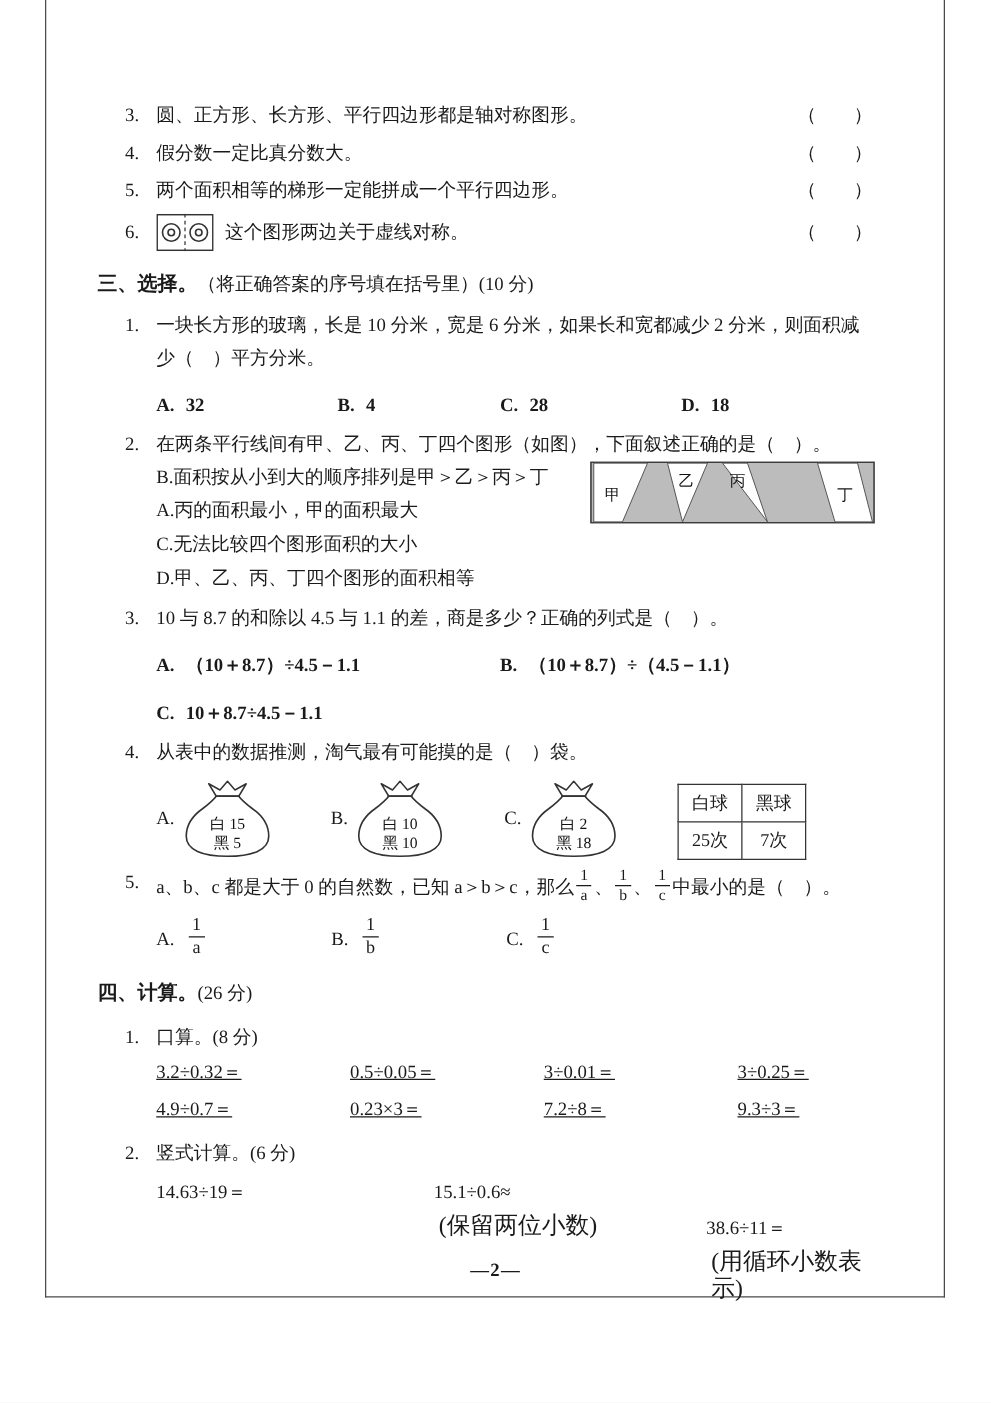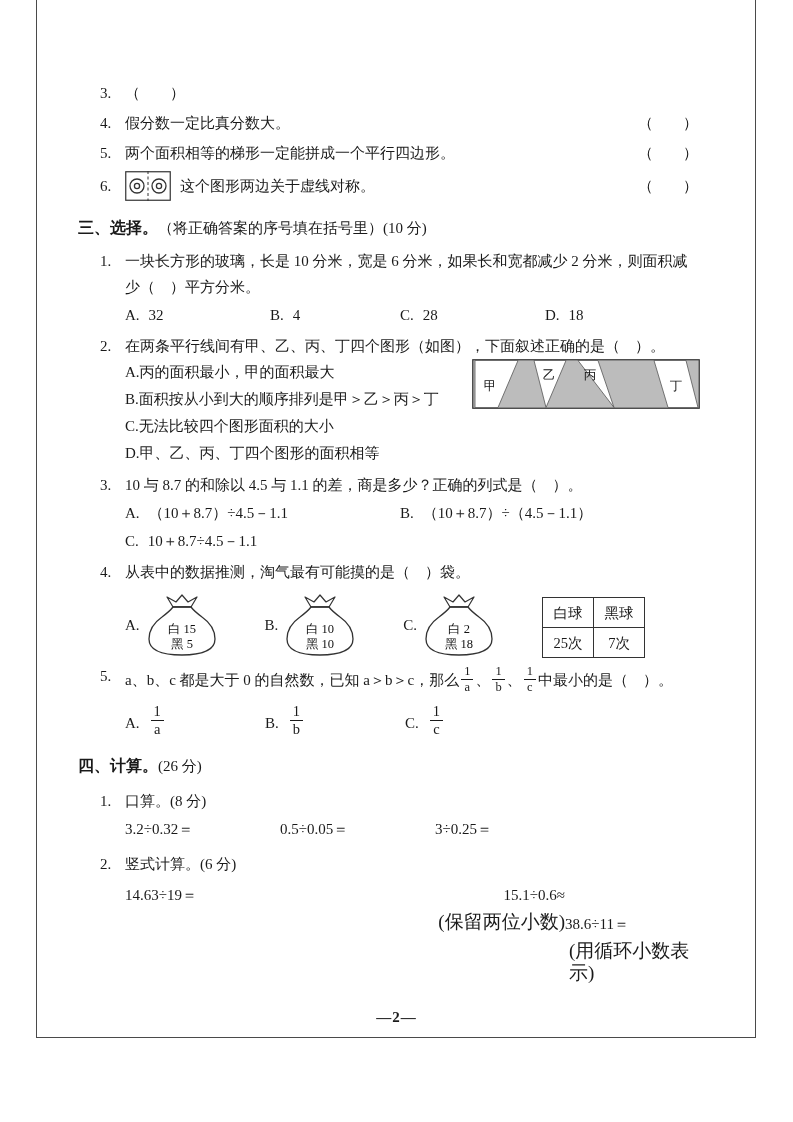--- a/index.html
+++ b/index.html
@@ -18,21 +18,21 @@
   .jfig{display:inline-flex;align-items:center;margin-right:9px;}
 
   .sechead{margin-top:9px;line-height:29px;}
   .sectitle{font-weight:bold;font-size:16px;}
   .secnote{font-size:15px;}
 
   .q{display:flex;margin-top:5px;padding-left:22px;}
   .qnum{flex:none;width:25px;line-height:26px;}
   .qbody{flex:1;line-height:26px;position:relative;}
 
-  .optrow{display:flex;margin-top:2px;}
+  .optrow{display:flex;margin-top:12px;font-weight:bold;}
   .opt .olabel{margin-right:9px;}
   .w145{width:145px;flex:none;}
   .w130{width:130px;flex:none;}
   .w275{width:275px;flex:none;}
   .optline{line-height:27px;}
   .q2fig{position:absolute;right:0;top:26px;}
 
   .bagsrow{display:flex;align-items:flex-start;margin-top:8px;}
   .baggroup{display:flex;align-items:center;margin-right:46px;}
   .baglabel{margin-right:5px;}
@@ -44,44 +44,45 @@
         font-size:12.5px;margin:0 2px 4px;}
   .frac .fnum{display:block;border-bottom:1.2px solid #1a1a1a;padding:0 3px 1px;}
   .frac .fden{display:block;padding-top:1px;}
   .q5text{line-height:34px;}
   .q5opts{display:flex;align-items:center;margin-top:6px;}
   .q5opts .opt{flex:none;width:140px;display:flex;align-items:center;}
   .q5opts .frac{font-size:14.5px;}
 
   .subq{margin-top:7px;}
   .oralrow{display:flex;line-height:29px;margin-top:1px;}
-  .oralrow .oitem{flex:none;width:155px;}
+  .oralrow .oitem{flex:none;width:155px;text-decoration:underline;}
   .oralrow .oitem:last-child{flex:1;width:auto;}
   .vertrow{display:flex;margin-top:5px;align-items:flex-start;}
   .vcell{flex:none;}
   .vcell:last-child{flex:1;margin-top:29px;}
   .vc1{width:222px;}
-  .vc2{width:218px;text-align:right;}
+  .vc2{width:218px;}
   .vexpr{line-height:26px;}
   .vnote{font-size:19px;line-height:22px;margin-top:3px;padding-left:4px;}
 
   .pagenum{position:absolute;left:0;right:0;bottom:96px;text-align:center;
            font-weight:bold;font-size:15px;letter-spacing:1px;}
   svg text{font-family:"Liberation Serif","DejaVu Serif",serif;}
 </style>
 </head>
 <body>
 
 <div class="page">
   <div class="frame"></div>
 
   <div class="content">
 
     <div class="jrow">
       <span class="jnum">3.</span>
+      <span class="jtext">圆、正方形、长方形、平行四边形都是轴对称图形。</span>
       <span class="jblank">（　　）</span>
     </div>
     <div class="jrow">
       <span class="jnum">4.</span>
       <span class="jtext">假分数一定比真分数大。</span>
       <span class="jblank">（　　）</span>
     </div>
     <div class="jrow">
       <span class="jnum">5.</span>
       <span class="jtext">两个面积相等的梯形一定能拼成一个平行四边形。</span>
@@ -118,22 +119,22 @@
           <span class="opt"><span class="olabel">D.</span><span>18</span></span>
         </div>
       </div>
     </div>
 
     <div class="q">
       <span class="qnum">2.</span>
       <div class="qbody">
         <div class="qtext">在两条平行线间有甲、乙、丙、丁四个图形（如图），下面叙述正确的是（　）。</div>
         <div class="optcol">
+          <div class="optline"><span class="olabel">B.</span><span>面积按从小到大的顺序排列是甲＞乙＞丙＞丁</span></div>
           <div class="optline"><span class="olabel">A.</span><span>丙的面积最小，甲的面积最大</span></div>
-          <div class="optline"><span class="olabel">B.</span><span>面积按从小到大的顺序排列是甲＞乙＞丙＞丁</span></div>
           <div class="optline"><span class="olabel">C.</span><span>无法比较四个图形面积的大小</span></div>
           <div class="optline"><span class="olabel">D.</span><span>甲、乙、丙、丁四个图形的面积相等</span></div>
         </div>
         <div class="q2fig">
           <svg width="228" height="50" viewBox="0 0 228 50">
             <rect x="0.75" y="0.75" width="226.5" height="48.5" fill="#bcbcbc" stroke="#333" stroke-width="1.2"></rect>
             <polygon points="3,1.5 46,1.5 26,48.5 3,48.5" fill="#ffffff" stroke="#555" stroke-width="0.8"></polygon>
             <polygon points="62,1.5 94,1.5 74,48.5" fill="#ffffff" stroke="#555" stroke-width="0.8"></polygon>
             <polygon points="106,1.5 126,1.5 142,48.5" fill="#ffffff" stroke="#555" stroke-width="0.8"></polygon>
             <polygon points="182,1.5 214,1.5 226,48.5 196,48.5" fill="#ffffff" stroke="#555" stroke-width="0.8"></polygon>
@@ -247,21 +248,28 @@
       <span class="sectitle">四、计算。</span><span class="secnote">(26 分)</span>
     </div>
 
     <div class="q subq">
       <span class="qnum">1.</span>
       <div class="qbody">
         <div><span>口算。</span><span>(8 分)</span></div>
         <div class="oralrow">
           <span class="oitem">3.2÷0.32＝</span>
           <span class="oitem">0.5÷0.05＝</span>
+          <span class="oitem">3÷0.01＝</span>
           <span class="oitem">3÷0.25＝</span>
+        </div>
+        <div class="oralrow">
+          <span class="oitem">4.9÷0.7＝</span>
+          <span class="oitem">0.23×3＝</span>
+          <span class="oitem">7.2÷8＝</span>
+          <span class="oitem">9.3÷3＝</span>
         </div>
       </div>
     </div>
 
     <div class="q subq">
       <span class="qnum">2.</span>
       <div class="qbody">
         <div><span>竖式计算。</span><span>(6 分)</span></div>
         <div class="vertrow">
           <div class="vcell vc1">

